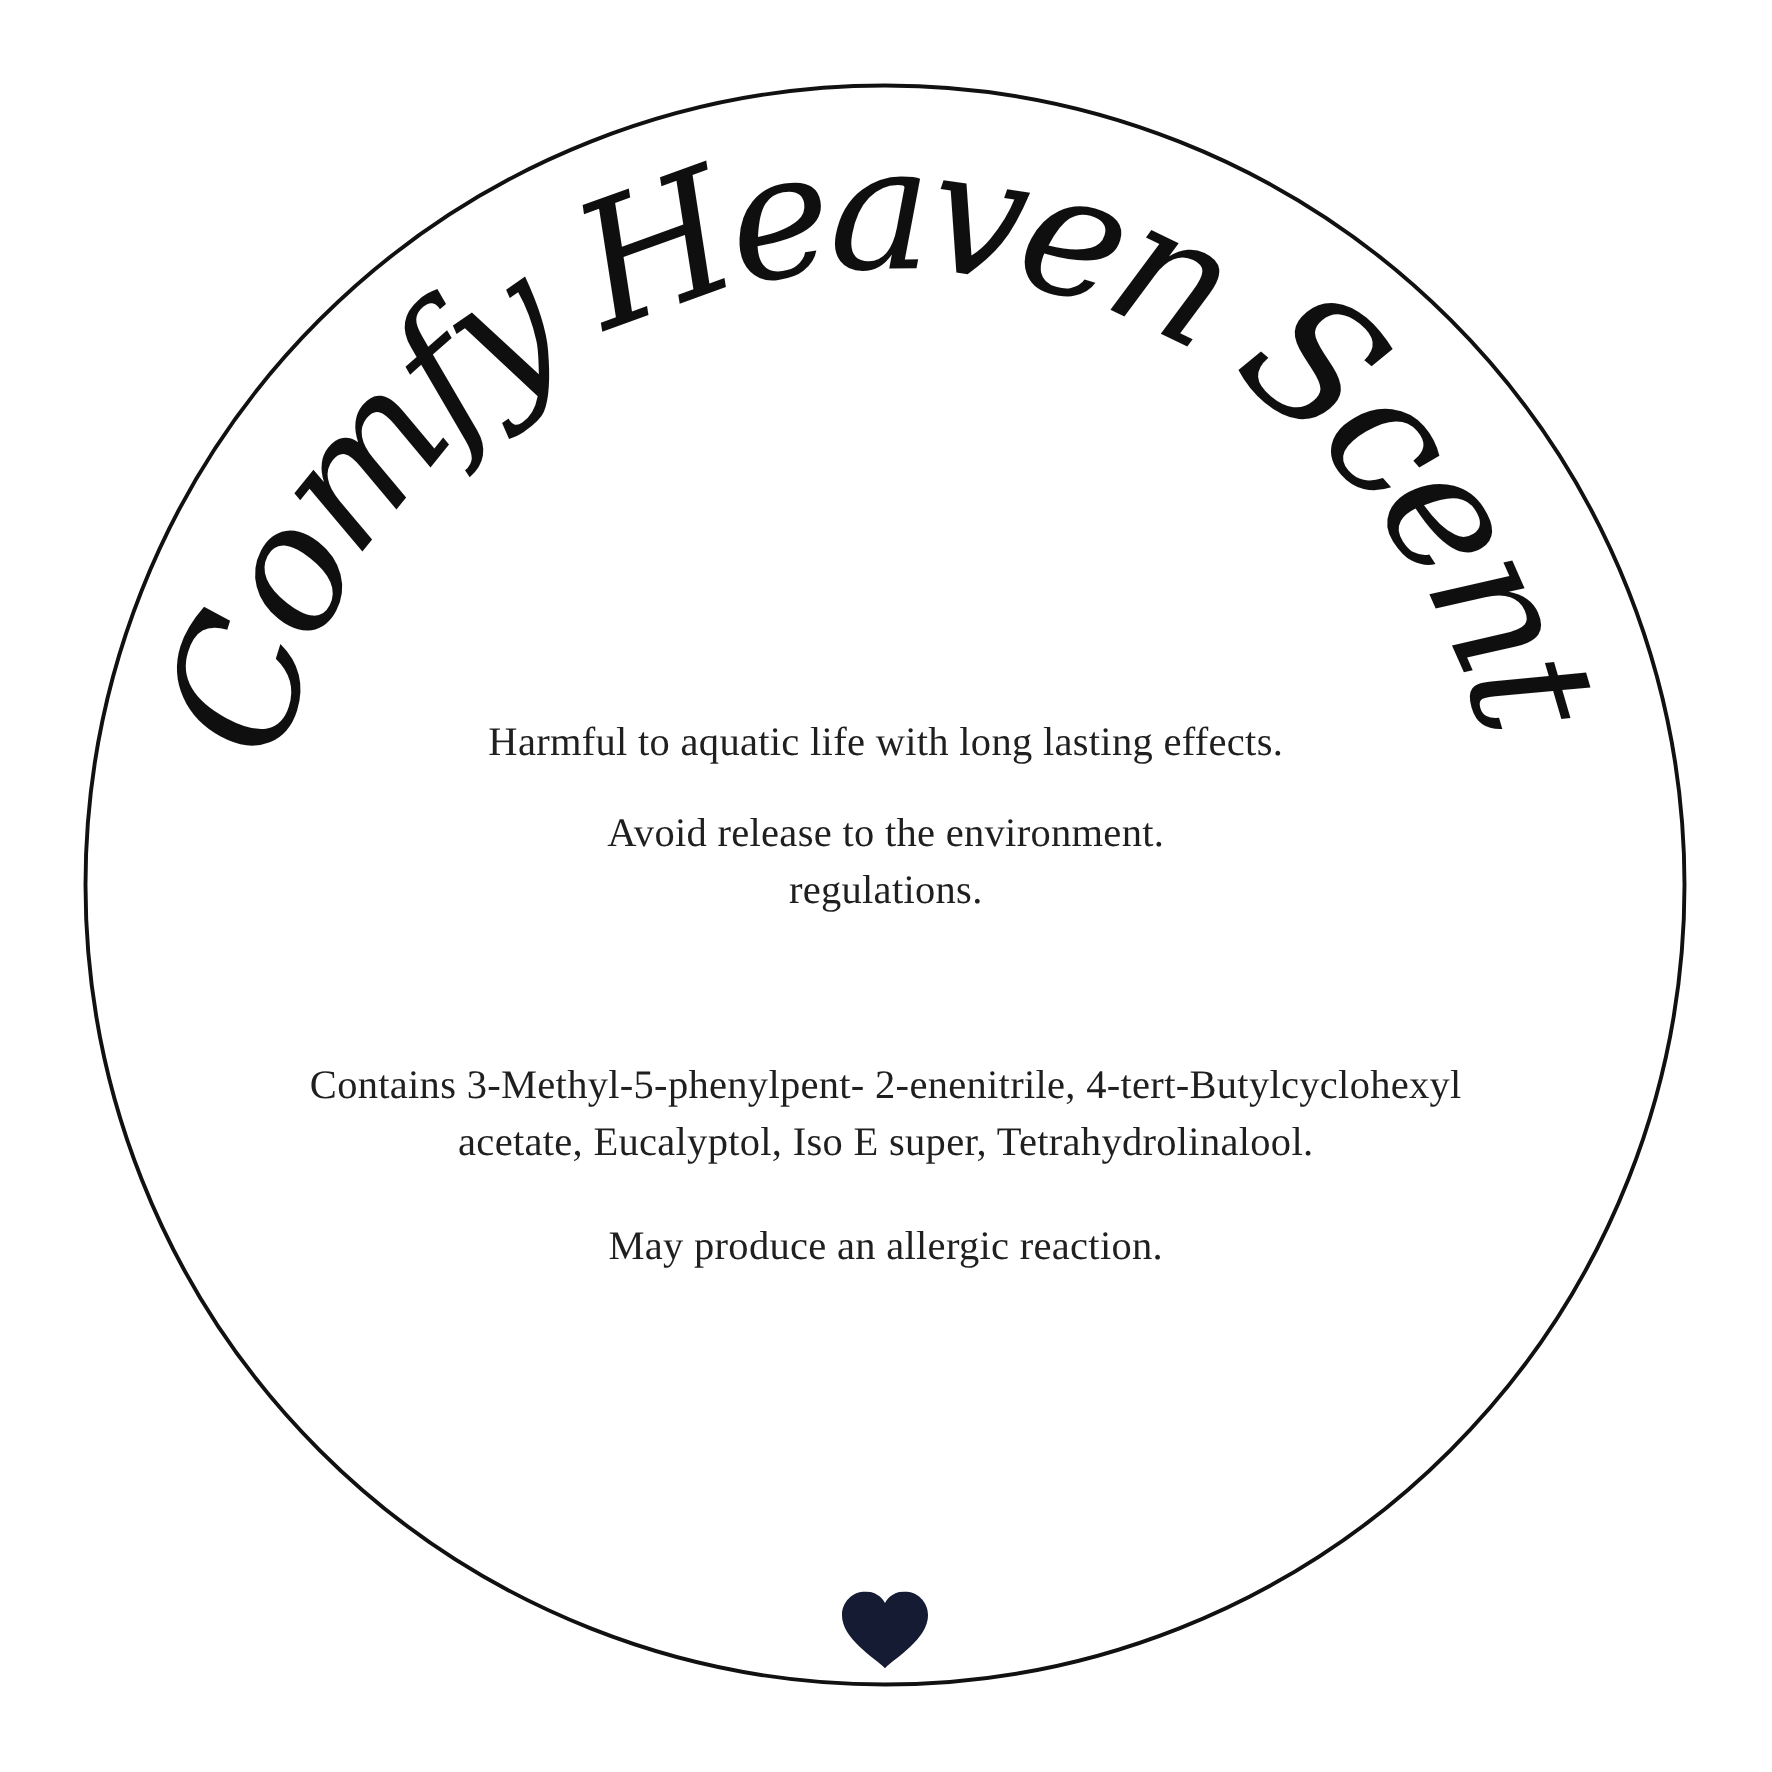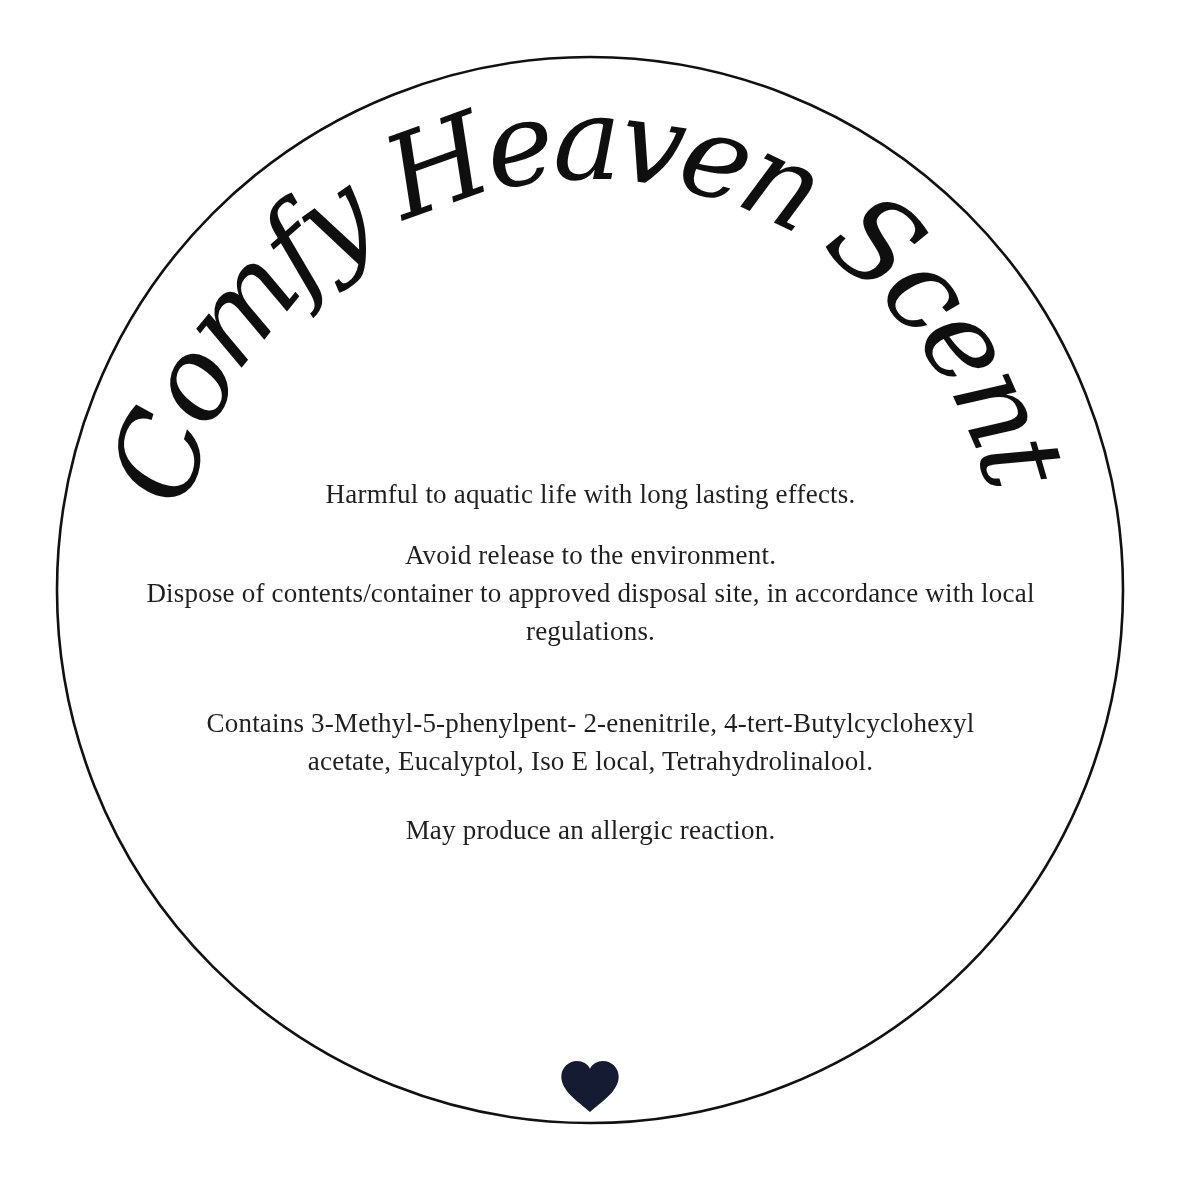--- a/index.html
+++ b/index.html
@@ -66,27 +66,26 @@
       <textPath href="#title-arc" startOffset="50%" textLength="1115" lengthAdjust="spacing">Comfy Heaven Scent</textPath>
     </text>
   </svg>
 
   <div class="para para-hazard">
     <div class="line">Harmful to aquatic life with long lasting effects.</div>
   </div>
 
   <div class="para para-disposal">
     <div class="line">Avoid release to the environment.</div>
-    <div class="line">Dispose of contents/container to approved disposal site, in accordance with local</div>
     <div class="line">regulations.</div>
   </div>
 
   <div class="para para-contains">
     <div class="line">Contains 3-Methyl-5-phenylpent- 2-enenitrile, 4-tert-Butylcyclohexyl</div>
-    <div class="line">acetate, Eucalyptol, Iso E local, Tetrahydrolinalool.</div>
+    <div class="line">acetate, Eucalyptol, Iso E super, Tetrahydrolinalool.</div>
   </div>
 
   <div class="para para-allergy">
     <div class="line">May produce an allergic reaction.</div>
   </div>
 
 
   <div class="heart-wrap">
     <svg viewBox="0 0 32 29" width="58" height="52">
       <path d="M16 28.5 C 12 24.5, 0 17.5, 0 8.8 C 0 3.9, 3.9 0, 8.8 0 C 11.9 0, 14.7 1.7, 16 4.3 C 17.3 1.7, 20.1 0, 23.2 0 C 28.1 0, 32 3.9, 32 8.8 C 32 17.5, 20 24.5, 16 28.5 Z" fill="#141b33"></path>

